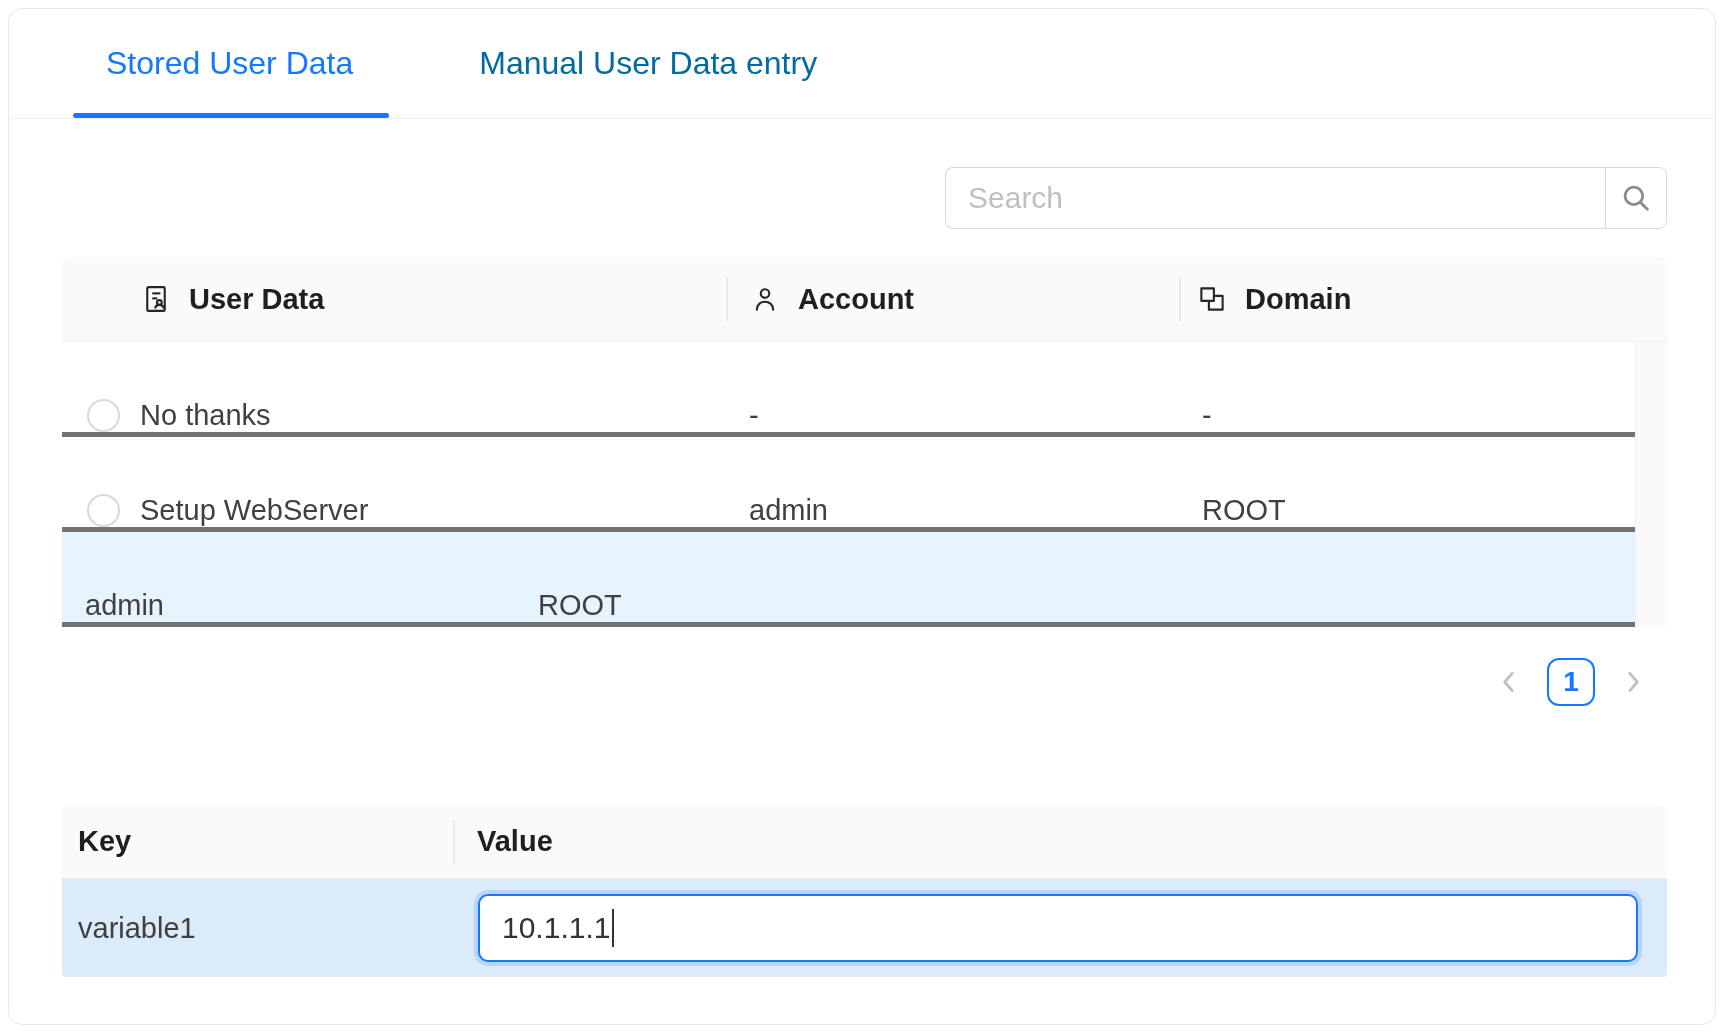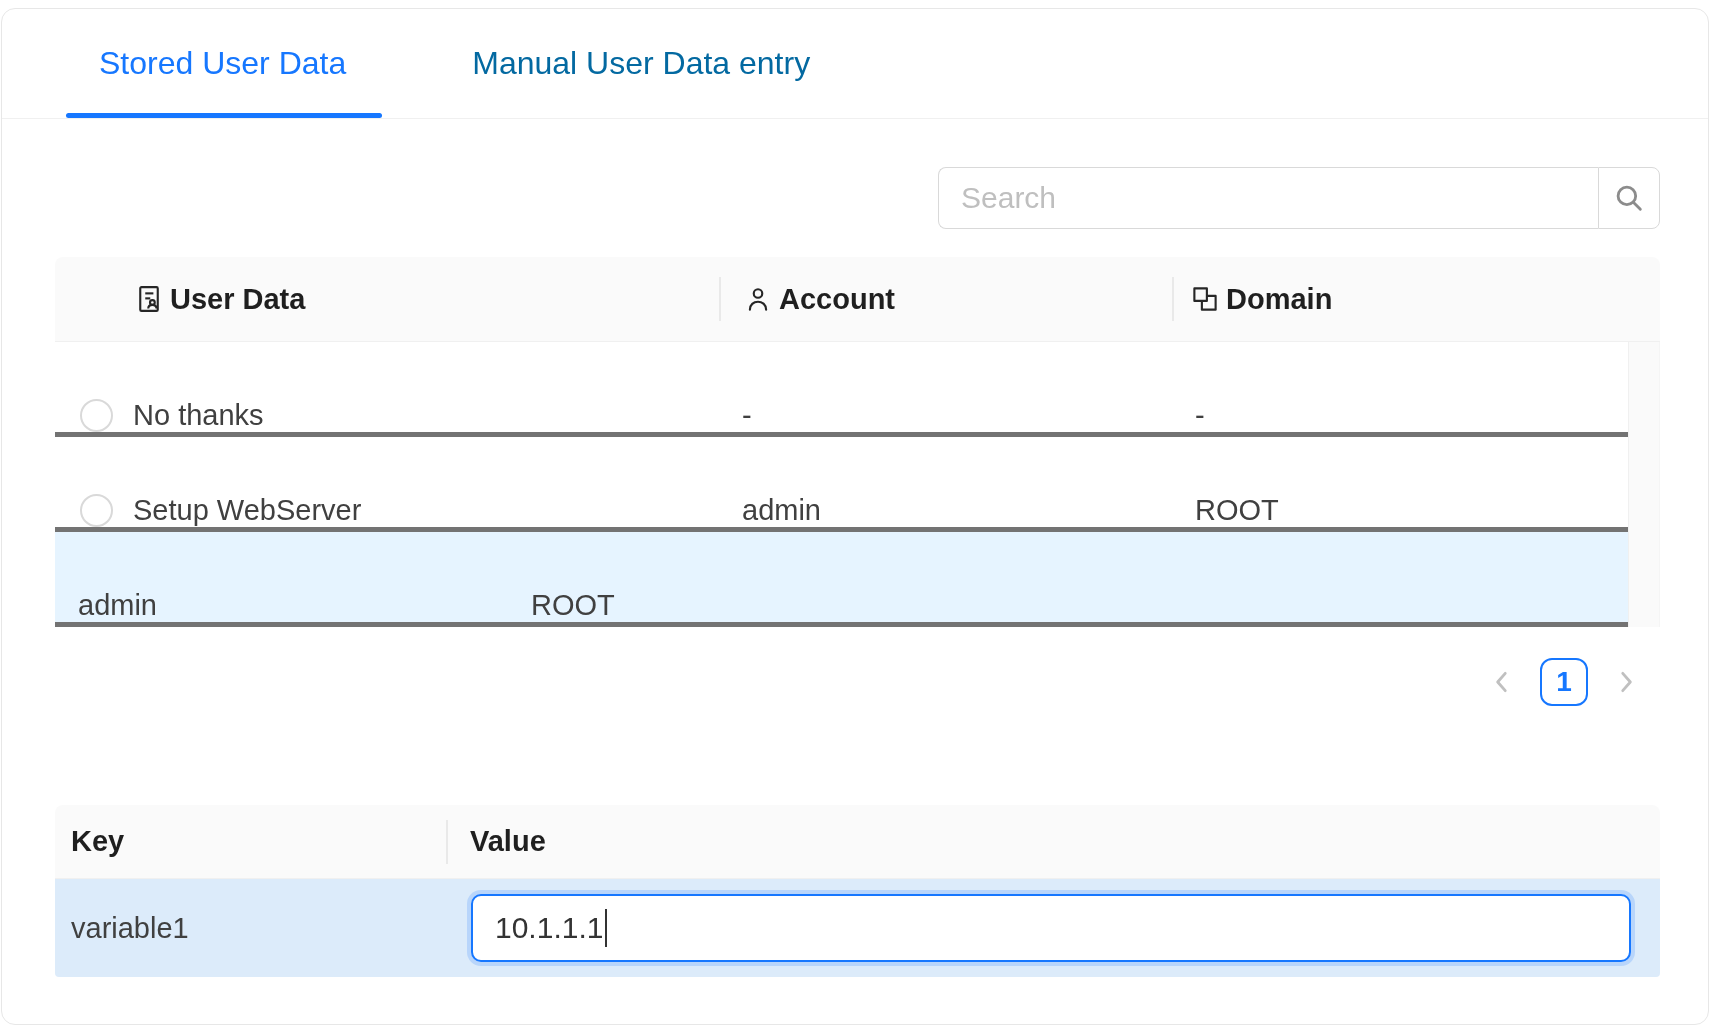--- a/index.html
+++ b/index.html
@@ -1,19 +1,19 @@
 <!DOCTYPE html>
 <html><head>
 <meta charset="utf-8">
 <style>
   * { margin:0; padding:0; box-sizing:border-box; }
   html,body { width:1734px; height:1036px; background:#ffffff;
     font-family:"Liberation Sans", sans-serif; color:#404040; }
 
-  .card { position:absolute; left:1px; top:8px; width:1708px; height:1017px;
+  .card { position:absolute; left:8px; top:8px; width:1708px; height:1017px;
     background:#fff; border:1px solid #e7e7e7; border-radius:14px; overflow:hidden; }
 
   
   .tabbar { position:relative; height:110px; border-bottom:1px solid #f0f0f0;
     display:flex; align-items:center; padding-left:64px; }
   .tab { padding:0 33px; font-size:32px; color:#0369a1; cursor:pointer;
     height:100%; display:flex; align-items:center; }
   .tab + .tab { margin-left:60px; }
   .tab.active { color:#1677ff; }
   .ink-bar { position:absolute; left:64px; bottom:0; width:316px; height:5px;
@@ -30,21 +30,21 @@
     outline:none; font-family:"Liberation Sans", sans-serif; }
   .search-input::placeholder { color:#bfbfbf; }
   .search-btn { width:62px; height:62px; background:#fff; border:1px solid #d9d9d9;
     border-radius:0 8px 8px 0; display:flex; align-items:center; justify-content:center;
     cursor:pointer; }
 
   
   .table { margin-top:28px; position:relative; }
   .thead { display:flex; height:85px; background:#fafafa; border-radius:8px 8px 0 0;
     border-bottom:1px solid #f0f0f0; align-items:center; }
-  .th { display:flex; align-items:center; gap:6px; font-size:29px; font-weight:600;
+  .th { display:flex; align-items:center; gap:18px; font-size:29px; font-weight:600;
     color:#1f1f1f; position:relative; height:100%; }
   .th svg { flex:0 0 auto; }
   .th-1 { width:664px; padding-left:79px; }
   .th-2 { width:453px; padding-left:24px; }
   .th-3 { flex:1; padding-left:18px; }
   .th-2::before, .th-3::before { content:""; position:absolute; left:0; top:50%;
     transform:translateY(-50%); width:2px; height:44px; background:#e9e9e9; }
 
   .tbody { position:relative; }
   .trow { display:flex; align-items:flex-end; height:95px; border-bottom:5px solid #737373;

